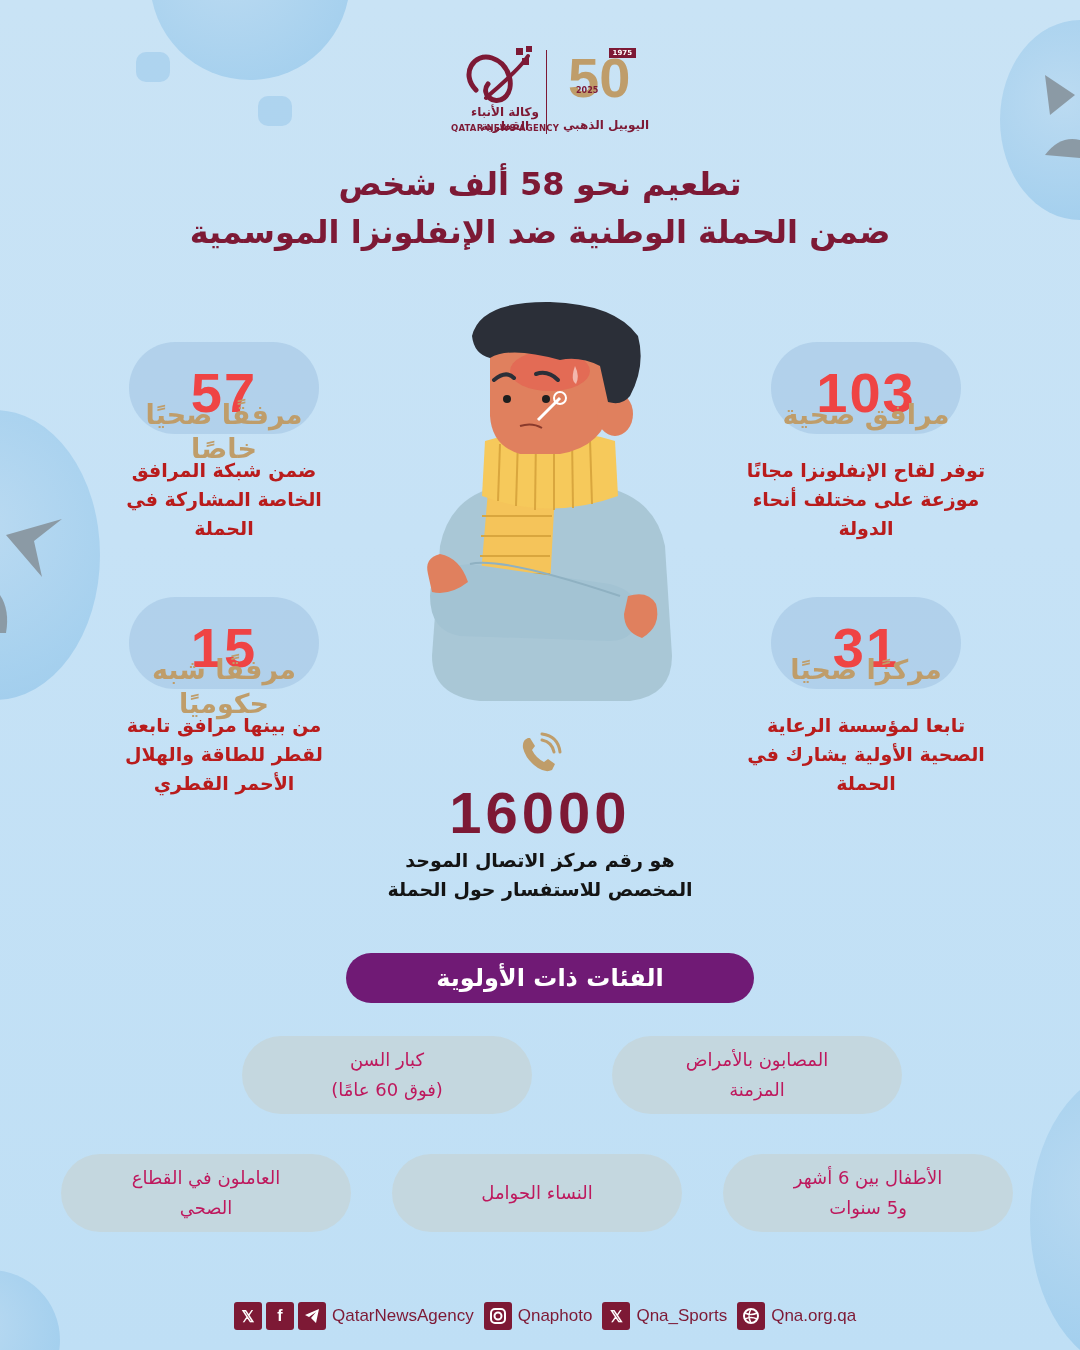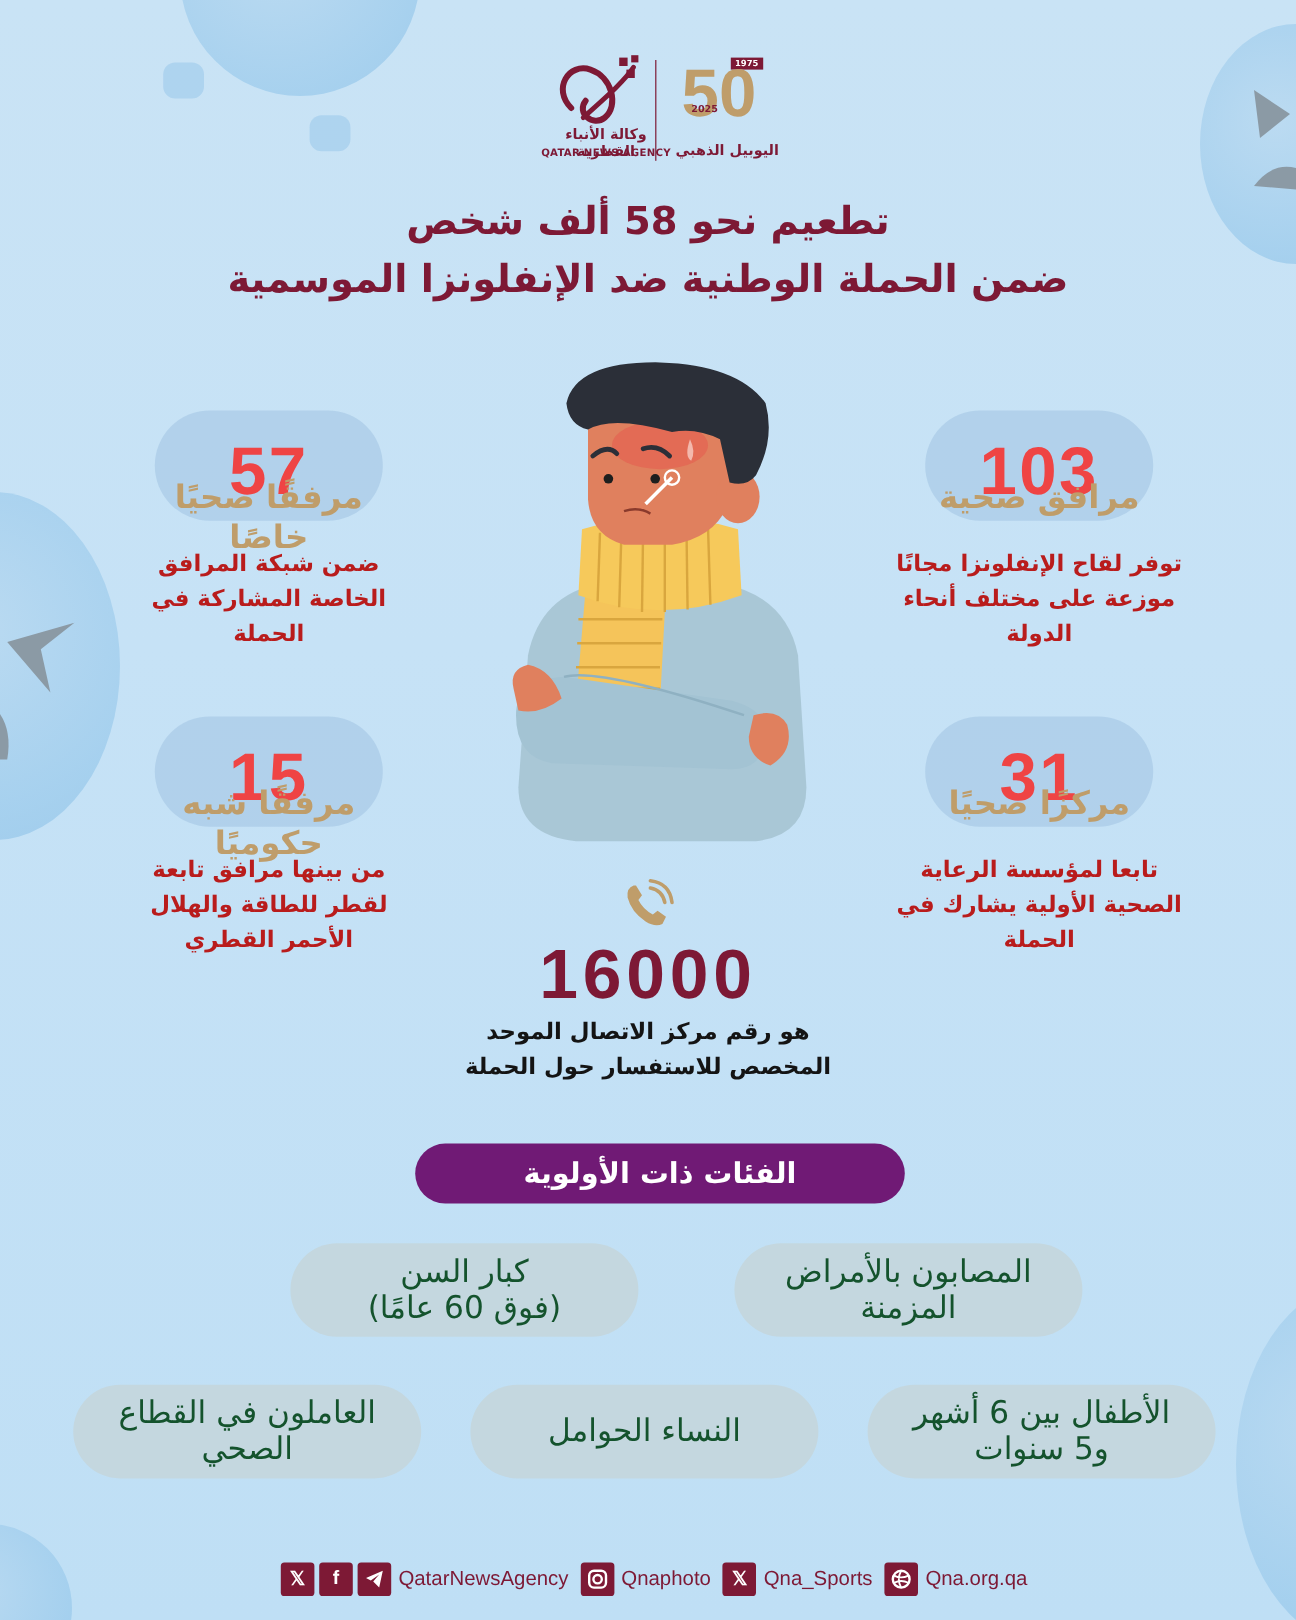--- a/index.html
+++ b/index.html
@@ -81,23 +81,23 @@
 
   
   .prio-title {
     position: absolute; left: 346px; top: 953px; width: 408px; height: 50px;
     border-radius: 25px; background: #701a75;
     color: #fff; font-weight: bold; font-size: 24px; line-height: 50px;
     text-align: center; direction: rtl;
   }
   .prio {
     position: absolute; width: 290px; height: 78px; border-radius: 39px;
-    background: #c4d7df; color: #14532d;
+    background: #c4d7df; color: #be185d;
     display: flex; align-items: center; justify-content: center;
-    text-align: center; direction: rtl; font-size: 26px; line-height: 30px;
+    text-align: center; direction: rtl; font-size: 18px; line-height: 30px;
   }
 
   
   .footer {
     position: absolute; top: 1300px; left: 234px; height: 32px;
     display: flex; align-items: center; gap: 4px;
     font-family: "Liberation Sans", sans-serif; font-size: 17px; color: #7d1935;
   }
   .sicon {
     width: 28px; height: 28px; background: #7d1935; border-radius: 3px;

